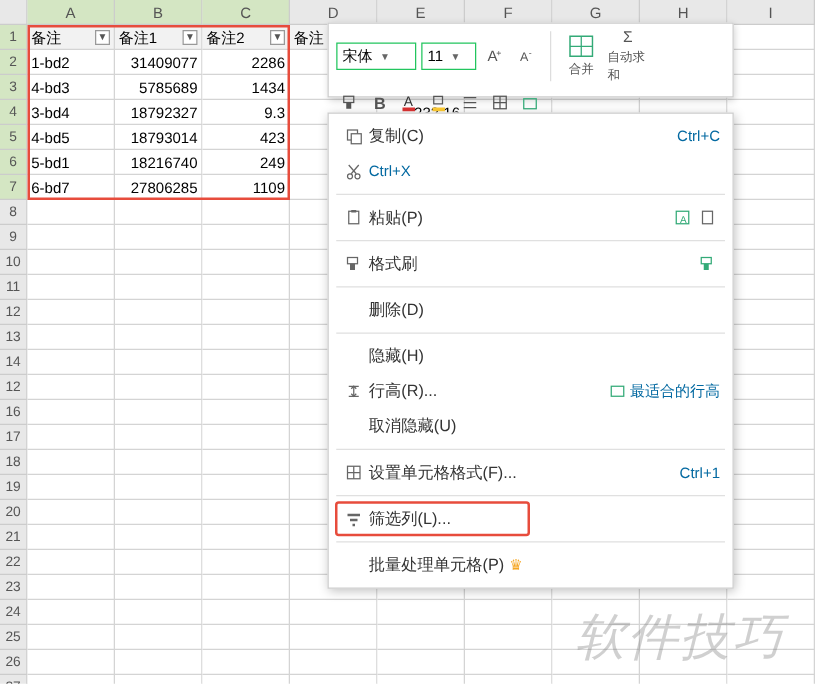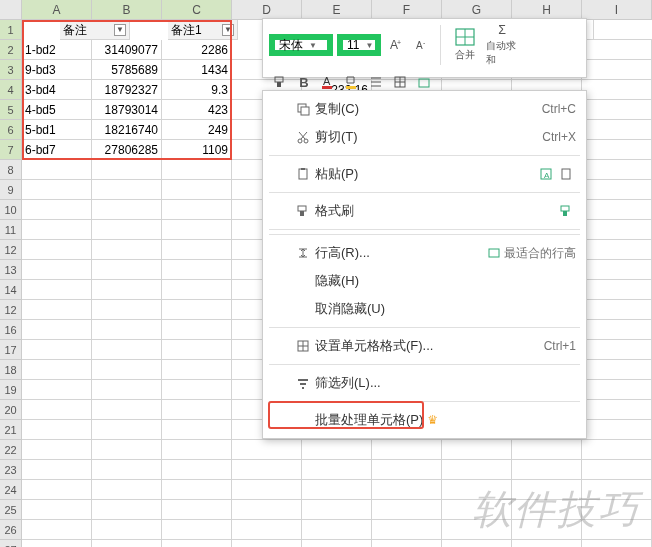--- a/index.html
+++ b/index.html
@@ -7,42 +7,42 @@
 .sheet { position: absolute; top: 0; left: 0; }
 .col-header { display: flex; }
 .col-header .corner { width: 22px; height: 20px; background: #e8e8e8; border-right: 1px solid #ccc; border-bottom: 1px solid #ccc; }
 .col-header .ch { width: 70px; height: 20px; background: #e8e8e8; border-right: 1px solid #ccc; border-bottom: 1px solid #ccc; text-align: center; line-height: 20px; color: #555; }
 .ch.sel { background: #d4e6c3; }
 .row { display: flex; }
 .rh { width: 22px; height: 20px; background: #e8e8e8; border-right: 1px solid #ccc; border-bottom: 1px solid #ccc; text-align: center; line-height: 20px; color: #555; font-size: 11px; }
 .rh.sel { background: #d4e6c3; }
 .cell { width: 70px; height: 20px; border-right: 1px solid #d4d4d4; border-bottom: 1px solid #d4d4d4; padding: 0 3px; line-height: 20px; overflow: hidden; white-space: nowrap; font-size: 12px; background: #fff; }
 .cell.r { text-align: right; }
-.cell.hdr { background: #f2f2f2; display: flex; justify-content: space-between; align-items: center; margin-left: 38px; }
+.cell.hdr { background: #f2f2f2; display: flex; justify-content: space-between; align-items: center; }
 .cell.hdr .drop { width: 12px; height: 12px; border: 1px solid #999; display: flex; align-items: center; justify-content: center; font-size: 8px; color: #555; background: #fff; }
 .sel-border { position: absolute; border: 2px solid #e74c3c; pointer-events: none; }
 .sel1 { top: 20px; left: 22px; width: 210px; height: 140px; }
 .sel2 { top: 401px; left: 268px; width: 156px; height: 28px; border-radius: 3px; }
 .floatbar { position: absolute; top: 18px; left: 262px; width: 325px; height: 60px; background: #fff; border: 1px solid #ccc; box-shadow: 1px 2px 6px rgba(0,0,0,0.2); display: flex; flex-wrap: wrap; align-items: center; padding: 4px 6px; gap: 4px; }
-.floatbar .sel { border: 6px solid #22c55e; height: 22px; padding: 0 4px; display: flex; align-items: center; font-size: 12px; background: #fff; }
+.floatbar .sel { border: 1px solid #22c55e; height: 22px; padding: 0 4px; display: flex; align-items: center; font-size: 12px; background: #fff; }
 .floatbar .sel .arr { font-size: 8px; margin-left: 6px; color: #666; }
 .floatbar .ico { width: 22px; height: 22px; display: flex; align-items: center; justify-content: center; color: #555; border-radius: 2px; }
 .floatbar .bigico { width: 34px; height: 44px; display: flex; flex-direction: column; align-items: center; justify-content: center; font-size: 10px; color: #555; }
 .floatbar .bigico svg { margin-bottom: 2px; }
 .floatbar .row2 { display: flex; gap: 2px; width: 100%; align-items: center; }
 .floatbar .vline { width: 1px; height: 40px; background: #ddd; margin: 0 3px; }
 .menu { position: absolute; top: 90px; left: 262px; width: 325px; background: #fff; border: 1px solid #ccc; box-shadow: 1px 2px 8px rgba(0,0,0,0.25); padding: 4px 0; }
-.mi { display: flex; align-items: center; height: 28px; padding: 0 10px 0 8px; color: #333; font-size: 13px; margin-left: 20px; }
+.mi { display: flex; align-items: center; height: 28px; padding: 0 10px 0 8px; color: #333; font-size: 13px; }
 .mi .icon { width: 24px; display: flex; align-items: center; justify-content: center; color: #666; }
 .mi .lbl { flex: 1; }
-.mi .sc { color: #737373; font-size: 12px; }
+.mi .sc { color: #0369a1; font-size: 12px; }
 .mi .sub { color: #888; font-size: 12px; }
 .mi .right-ico { width: 20px; color: #666; display:flex; align-items:center; justify-content:center;}
 .sep { height: 1px; background: #e0e0e0; margin: 4px 6px; }
-.watermark { position: absolute; bottom: 10px; right: 12px; font-size: 40px; color: rgba(120,120,120,0.35); font-family: "KaiTi","STKaiti",serif; letter-spacing: 2px; pointer-events: none; font-style: italic; }
+.watermark { position: absolute; bottom: 10px; right: 24px; font-size: 40px; color: rgba(120,120,120,0.35); font-family: "KaiTi","STKaiti",serif; letter-spacing: 2px; pointer-events: none; font-style: italic; }
 .crown { color: #f5a623; font-size: 12px; margin-left: 4px; }
 svg { display: block; }
 </style>
 </head>
 <body>
 
 <div class="sheet">
   <div class="col-header">
     <div class="corner"></div>
     <div class="ch sel">A</div>
@@ -85,21 +85,21 @@
       <div class="cell r">2286</div>
       <div class="cell"></div>
       <div class="cell"></div>
       <div class="cell"></div>
       <div class="cell"></div>
       <div class="cell"></div>
       <div class="cell"></div>
     </div>
   <div class="row">
       <div class="rh sel">3</div>
-      <div class="cell">9-bd3</div>
+      <div class="cell">4-bd3</div>
       <div class="cell r">5785689</div>
       <div class="cell r">1434</div>
       <div class="cell"></div>
       <div class="cell"></div>
       <div class="cell"></div>
       <div class="cell"></div>
       <div class="cell"></div>
       <div class="cell"></div>
     </div>
   <div class="row">
@@ -489,21 +489,20 @@
     </div>
   <div class="mi">
       <span class="icon">
         <svg width="14" height="14">
           <circle cx="4" cy="11" r="2" fill="none" stroke="#666"></circle>
           <circle cx="10" cy="11" r="2" fill="none" stroke="#666"></circle>
           <line x1="5" y1="9" x2="11" y2="2" stroke="#666"></line>
           <line x1="9" y1="9" x2="3" y2="2" stroke="#666"></line>
         </svg>
       </span>
-      <span class="lbl">剪切(T)</span>
       <span class="sc">Ctrl+X</span>
     </div>
   <div class="sep"></div>
   <div class="mi">
       <span class="icon">
         <svg width="14" height="14">
           <rect x="3" y="2" width="8" height="10" fill="none" stroke="#666"></rect>
           <rect x="5" y="1" width="4" height="2" fill="#666"></rect>
         </svg>
       </span>
@@ -530,41 +529,45 @@
       </span>
       <span class="lbl">格式刷</span>
       <span class="right-ico">
         <svg width="14" height="14">
           <rect x="2" y="2" width="8" height="5" fill="none" stroke="#3a7"></rect>
           <rect x="4" y="7" width="4" height="5" fill="#3a7"></rect>
         </svg>
       </span>
     </div>
   <div class="sep"></div>
+  <div class="mi">
+      <span class="icon"></span>
+      <span class="lbl">删除(D)</span>
+    </div>
   <div class="sep"></div>
+  <div class="mi">
+      <span class="icon"></span>
+      <span class="lbl">隐藏(H)</span>
+    </div>
   <div class="mi">
       <span class="icon">
         <svg width="14" height="14">
           <line x1="3" y1="3" x2="11" y2="3" stroke="#666"></line>
           <line x1="3" y1="11" x2="11" y2="11" stroke="#666"></line>
           <line x1="7" y1="3" x2="7" y2="11" stroke="#666"></line>
           <path d="M5 5 L7 3 L9 5 M5 9 L7 11 L9 9" fill="none" stroke="#666"></path>
         </svg>
       </span>
       <span class="lbl">行高(R)...</span>
       <span class="right-ico">
         <svg width="14" height="14">
           <rect x="2" y="3" width="10" height="8" fill="none" stroke="#3a7"></rect>
         </svg>
       </span>
       <span class="sc">最适合的行高</span>
-    </div>
-  <div class="mi">
-      <span class="icon"></span>
-      <span class="lbl">隐藏(H)</span>
     </div>
   <div class="mi">
       <span class="icon"></span>
       <span class="lbl">取消隐藏(U)</span>
     </div>
   <div class="sep"></div>
   <div class="mi">
       <span class="icon">
         <svg width="14" height="14">
           <rect x="2" y="2" width="10" height="10" fill="none" stroke="#666"></rect>

